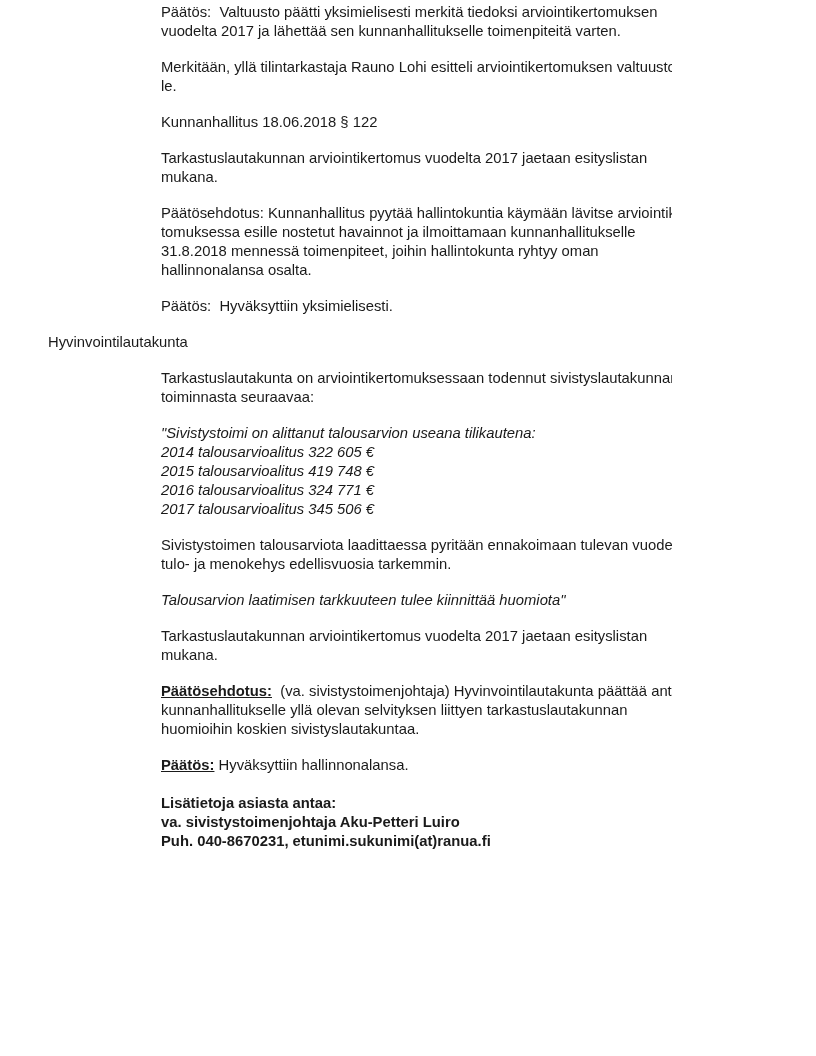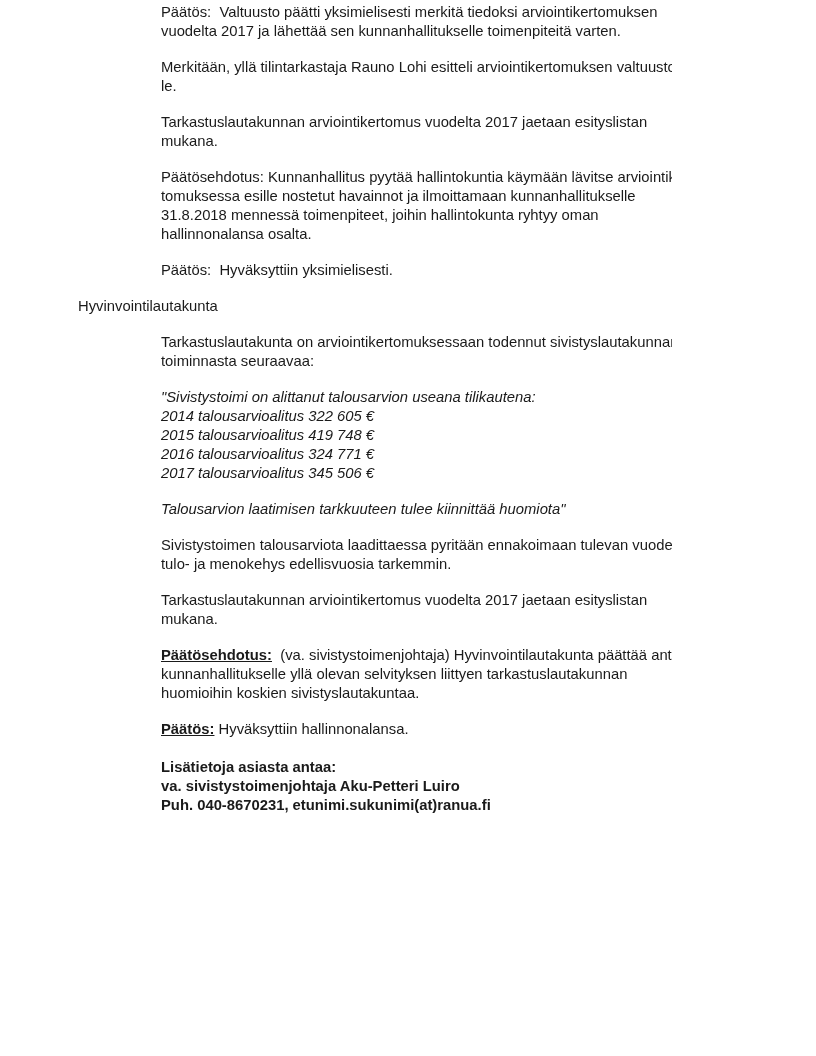--- a/index.html
+++ b/index.html
@@ -20,21 +20,21 @@
   }
   .content {
     padding-top: 3px;
   }
   .block {
     margin: 0 0 17px 161px;
     width: 640px;
     white-space: pre-wrap;
   }
   .section-heading {
-    margin-left: 78px;
+    margin-left: 48px;
   }
   .italic {
     font-style: italic;
   }
   .label {
     font-weight: bold;
     text-decoration: underline;
   }
   .contact-block {
     margin-top: 19px;
@@ -46,20 +46,21 @@
 
 <div class="page">
   <div class="content">
 
     <p class="block">Päätös:  Valtuusto päätti yksimielisesti merkitä tiedoksi arviointikertomuksen
 vuodelta 2017 ja lähettää sen kunnanhallitukselle toimenpiteitä varten.</p>
 
     <p class="block">Merkitään, yllä tilintarkastaja Rauno Lohi esitteli arviointikertomuksen valtuustol-
 le.</p>
 
+    <p class="block">Kunnanhallitus 18.06.2018 § 122</p>
 
     <p class="block">Tarkastuslautakunnan arviointikertomus vuodelta 2017 jaetaan esityslistan
 mukana.</p>
 
     <p class="block">Päätösehdotus: Kunnanhallitus pyytää hallintokuntia käymään lävitse arviointiker-
 tomuksessa esille nostetut havainnot ja ilmoittamaan kunnanhallitukselle
 31.8.2018 mennessä toimenpiteet, joihin hallintokunta ryhtyy oman
 hallinnonalansa osalta.</p>
 
     <p class="block">Päätös:  Hyväksyttiin yksimielisesti.</p>
@@ -68,24 +69,24 @@
 
     <p class="block">Tarkastuslautakunta on arviointikertomuksessaan todennut sivistyslautakunnan
 toiminnasta seuraavaa:</p>
 
     <p class="block italic">"Sivistystoimi on alittanut talousarvion useana tilikautena:
 2014 talousarvioalitus 322 605 €
 2015 talousarvioalitus 419 748 €
 2016 talousarvioalitus 324 771 €
 2017 talousarvioalitus 345 506 €</p>
 
-    <p class="block italic">Talousarvion laatimisen tarkkuuteen tulee kiinnittää huomiota"</p>
-
     <p class="block">Sivistystoimen talousarviota laadittaessa pyritään ennakoimaan tulevan vuoden
 tulo- ja menokehys edellisvuosia tarkemmin.</p>
+
+    <p class="block italic">Talousarvion laatimisen tarkkuuteen tulee kiinnittää huomiota"</p>
 
     <p class="block">Tarkastuslautakunnan arviointikertomus vuodelta 2017 jaetaan esityslistan
 mukana.</p>
 
     <p class="block"><span class="label">Päätösehdotus:</span><span>  (va. sivistystoimenjohtaja) Hyvinvointilautakunta päättää antaa
 kunnanhallitukselle yllä olevan selvityksen liittyen tarkastuslautakunnan
 huomioihin koskien sivistyslautakuntaa.</span></p>
 
     <p class="block"><span class="label">Päätös:</span><span> Hyväksyttiin hallinnonalansa.</span></p>
 

